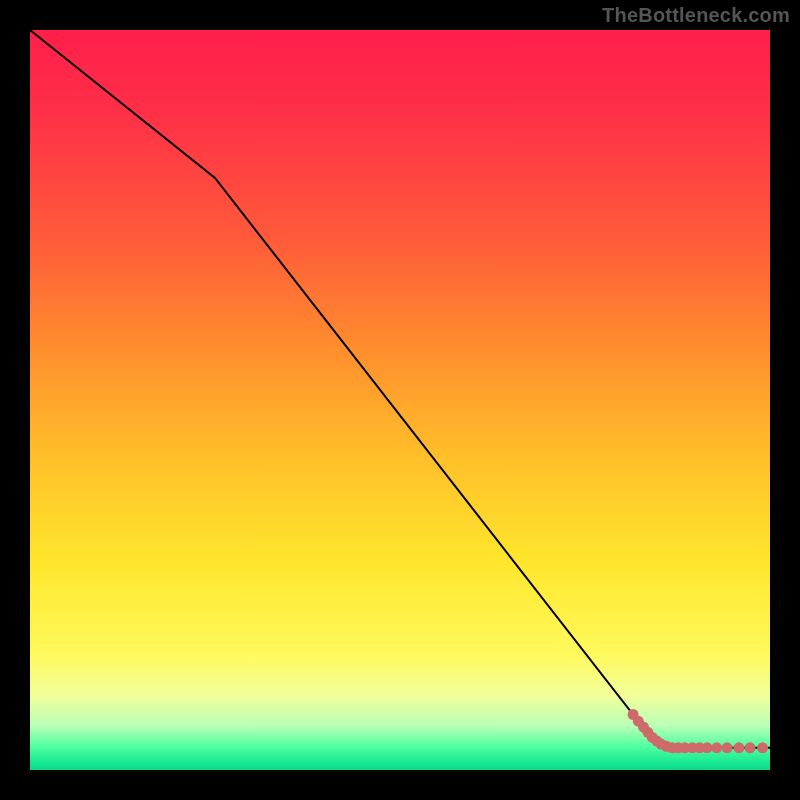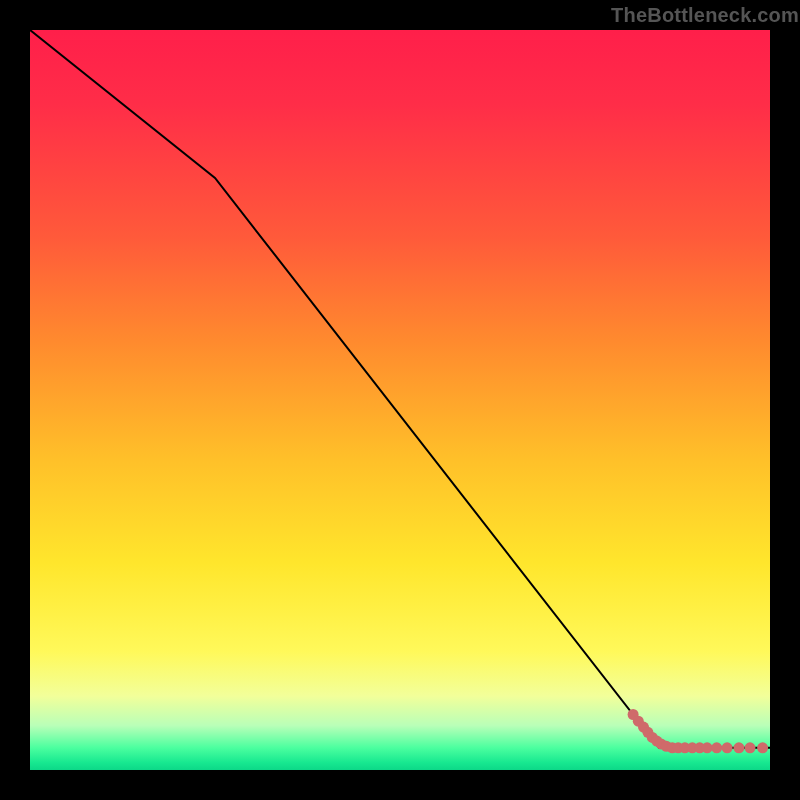--- a/index.html
+++ b/index.html
@@ -13,21 +13,21 @@
   }
   .frame {
     position: relative;
     width: 800px;
     height: 800px;
     background: #000;
   }
   .watermark {
     position: absolute;
     top: 4px;
-    right: 1px;
+    right: 10px;
     color: #555;
     font-size: 20px;
     font-weight: 600;
     letter-spacing: 0.2px;
     z-index: 10;
   }
   .plot-area {
     position: absolute;
     left: 30px;
     top: 30px;

